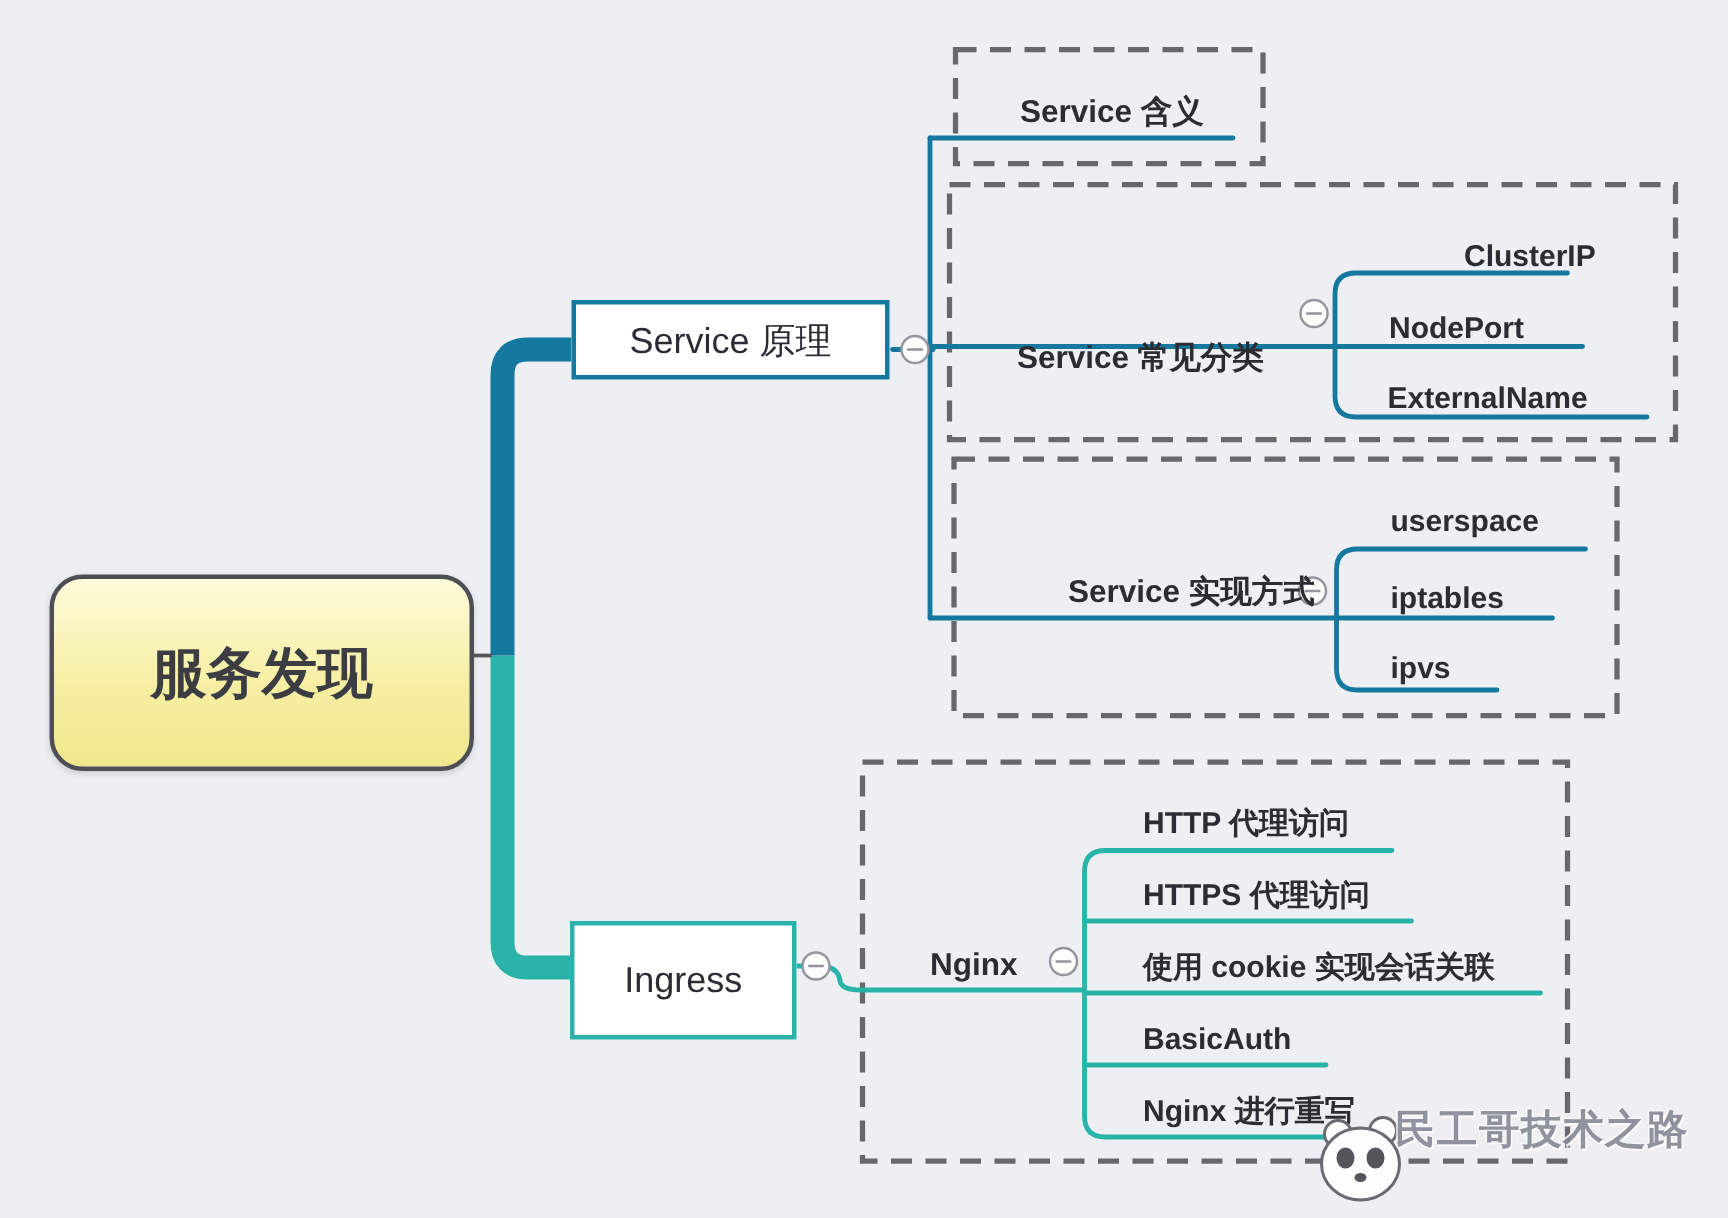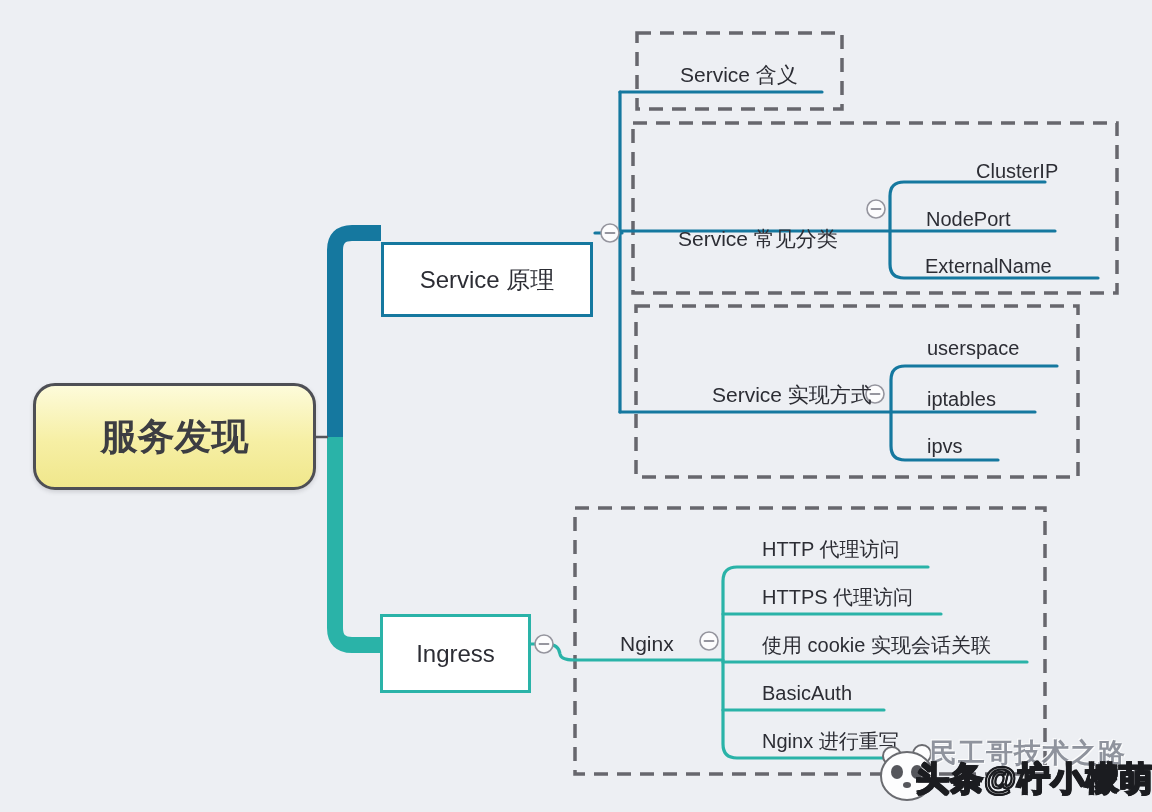--- a/index.html
+++ b/index.html
@@ -25,42 +25,41 @@
 
   .node-box{
     position:absolute;
     display:flex;align-items:center;justify-content:center;
     background:#ffffff;
     color:var(--c-text,#2c2d34);
     box-sizing:border-box;
     white-space:nowrap;
   }
   .root-node{
-    left:33px;top:383px;width:283px;height:107px;
+    left:33px;top:383px;width:283px;height:131px;
     border:3px solid var(--c-root-border,#4e4f55);
     border-radius:22px;
     background:linear-gradient(180deg,#fdfbda 0%,#f6efa4 55%,#f0e78c 100%);
     font-size:37px;font-weight:bold;color:#3c3d42;
     box-shadow:0 2px 4px rgba(60,60,70,0.18);
   }
   .service-node{
-    left:381px;top:200px;width:212px;height:75px;
+    left:381px;top:200px;width:212px;height:53px;
     border:3px solid var(--c-service-branch,#15789f);
     font-size:24px;
-    margin-top:42px;
   }
   .ingress-node{
     left:380px;top:614px;width:151px;height:79px;
     border:3px solid var(--c-ingress-branch,#2ab3a8);
     font-size:24px;
   }
   .label{
     position:absolute;
     color:var(--c-text,#2c2d34);
-    font-size:20px;font-weight:400;
+    font-size:20px;font-weight:700;
     white-space:nowrap;line-height:1.1;
   }
   .label.mid{font-size:21px;}
   .wm1{
     position:absolute;left:930px;top:735px;
     font-size:27px;font-weight:bold;letter-spacing:1px;
     color:#858a94;opacity:.9;white-space:nowrap;
     text-shadow:0 0 2px #f5f6f8,1px 1px 0 #ffffff,-1px -1px 0 #ffffff;
   }
   .wm2{
@@ -155,15 +154,14 @@
     <svg width="72" height="66" viewBox="0 0 72 66">
       <circle cx="22" cy="18" r="9" fill="#fdfdfe" stroke="#6a6b70" stroke-width="2"></circle>
       <circle cx="52" cy="16" r="9" fill="#fdfdfe" stroke="#6a6b70" stroke-width="2"></circle>
       <ellipse cx="37" cy="38" rx="26" ry="24" fill="#fdfdfe" stroke="#6a6b70" stroke-width="2"></ellipse>
       <ellipse cx="27" cy="34" rx="6" ry="7" fill="#55565c"></ellipse>
       <ellipse cx="47" cy="34" rx="6" ry="7" fill="#55565c"></ellipse>
       <ellipse cx="37" cy="47" rx="4" ry="3" fill="#55565c"></ellipse>
     </svg>
   </div>
   <div class="wm1">民工哥技术之路</div>
-  <div class="wm2">头条@柠小檬萌</div>
 
 </div>
 
 </body></html>

